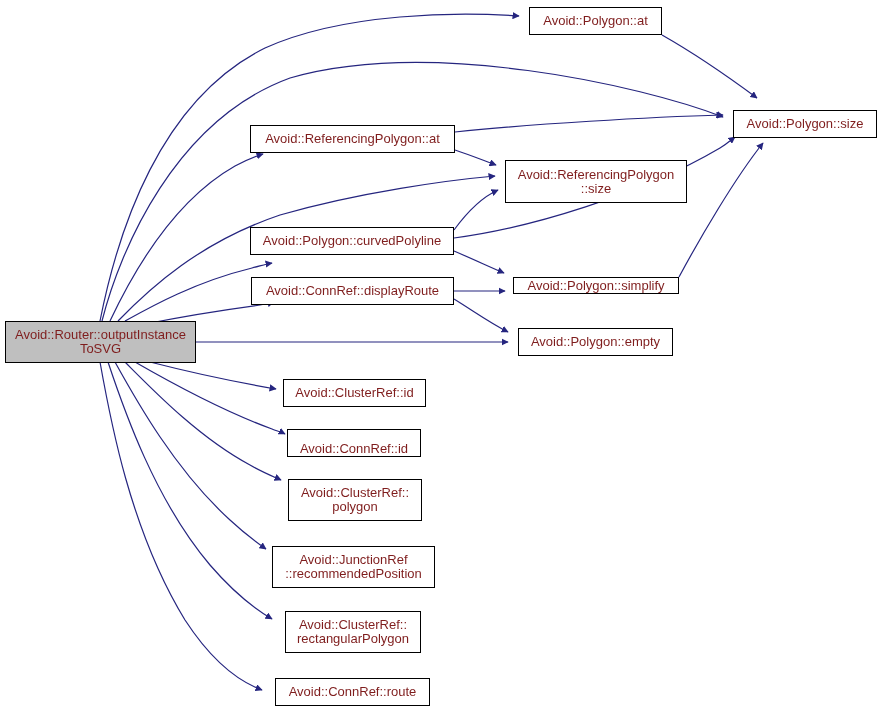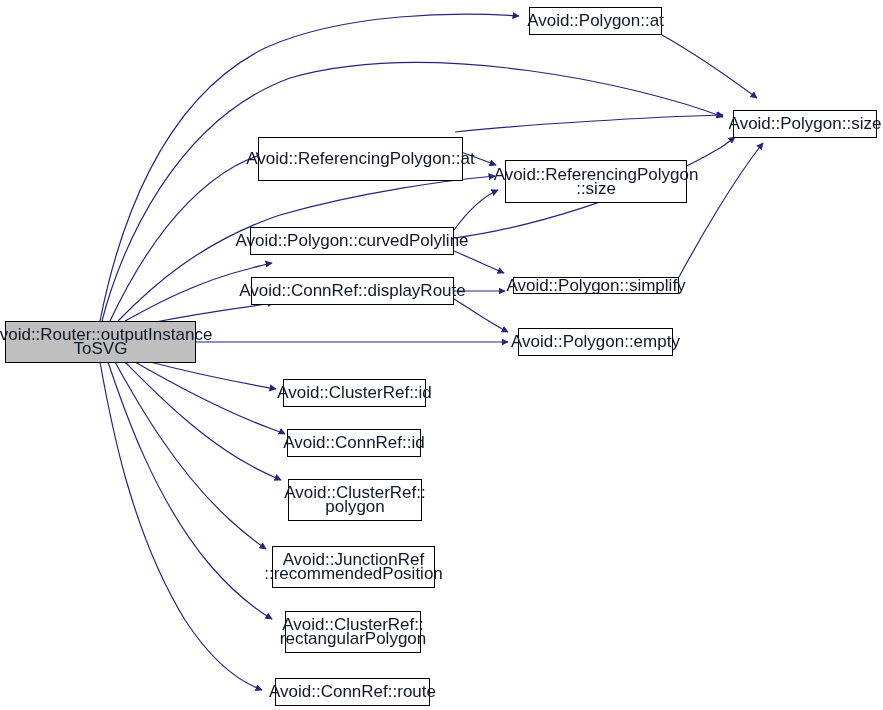--- a/index.html
+++ b/index.html
@@ -26,23 +26,23 @@
   }
   .node {
     position: absolute;
     box-sizing: border-box;
     border: 1px solid #000000;
     background: #ffffff;
     display: flex;
     align-items: center;
     justify-content: center;
     text-align: center;
-    font-size: 17px;
+    font-size: 13px;
     line-height: 14px;
-    color: #0f172a;
+    color: #7f1d1d;
     letter-spacing: 0px;
     white-space: pre-line;
     z-index: 5;
   }
   .node.root {
     background: #bfbfbf;
     border: 1px solid #000000;
   }
   .node-label {
     display: block;
@@ -82,29 +82,29 @@
         <path d="M454,291 L505,291" fill="none" stroke="#25257f" stroke-width="1.2" marker-end="url(#arrow)"></path>
         <path d="M454,299 C475,312 490,323 508,332" fill="none" stroke="#25257f" stroke-width="1.2" marker-end="url(#arrow)"></path>
         <path d="M679,277 C700,238 735,178 763,143" fill="none" stroke="#25257f" stroke-width="1.2" marker-end="url(#arrow)"></path>
       </g>
   </svg>
   <div id="node-group">
       <div class="node root" style="left: 5px; top: 321px; width: 191px; height: 42px;"><span class="node-label">Avoid::Router::outputInstance
 ToSVG</span></div>
       <div class="node" style="left: 529px; top: 7px; width: 133px; height: 28px;"><span class="node-label">Avoid::Polygon::at</span></div>
       <div class="node" style="left: 733px; top: 110px; width: 144px; height: 28px;"><span class="node-label">Avoid::Polygon::size</span></div>
-      <div class="node" style="left: 258px; top: 125px; width: 205px; height: 44px; margin-top: 12px;"><span class="node-label">Avoid::ReferencingPolygon::at</span></div>
+      <div class="node" style="left: 250px; top: 125px; width: 205px; height: 28px;"><span class="node-label">Avoid::ReferencingPolygon::at</span></div>
       <div class="node" style="left: 505px; top: 160px; width: 182px; height: 43px;"><span class="node-label">Avoid::ReferencingPolygon
 ::size</span></div>
       <div class="node" style="left: 250px; top: 227px; width: 204px; height: 28px;"><span class="node-label">Avoid::Polygon::curvedPolyline</span></div>
       <div class="node" style="left: 251px; top: 277px; width: 203px; height: 28px;"><span class="node-label">Avoid::ConnRef::displayRoute</span></div>
       <div class="node" style="left: 513px; top: 277px; width: 166px; height: 17px;"><span class="node-label">Avoid::Polygon::simplify</span></div>
       <div class="node" style="left: 518px; top: 328px; width: 155px; height: 28px;"><span class="node-label">Avoid::Polygon::empty</span></div>
       <div class="node" style="left: 283px; top: 379px; width: 143px; height: 28px;"><span class="node-label">Avoid::ClusterRef::id</span></div>
-      <div class="node" style="left: 287px; top: 429px; width: 134px; height: 28px;"><span class="node-label">Avoid::ConnRef::id</span></div>
+      <div class="node" style="left: 287px; top: 429px; width: 134px; height: 28px; align-items: flex-end;"><span class="node-label">Avoid::ConnRef::id</span></div>
       <div class="node" style="left: 288px; top: 479px; width: 134px; height: 42px;"><span class="node-label">Avoid::ClusterRef::
 polygon</span></div>
       <div class="node" style="left: 272px; top: 546px; width: 163px; height: 42px;"><span class="node-label">Avoid::JunctionRef
 ::recommendedPosition</span></div>
       <div class="node" style="left: 285px; top: 611px; width: 136px; height: 42px;"><span class="node-label">Avoid::ClusterRef::
 rectangularPolygon</span></div>
       <div class="node" style="left: 275px; top: 678px; width: 155px; height: 28px; text-align: center;"><span class="node-label">Avoid::ConnRef::route</span></div>
     </div>
 </div>
 

